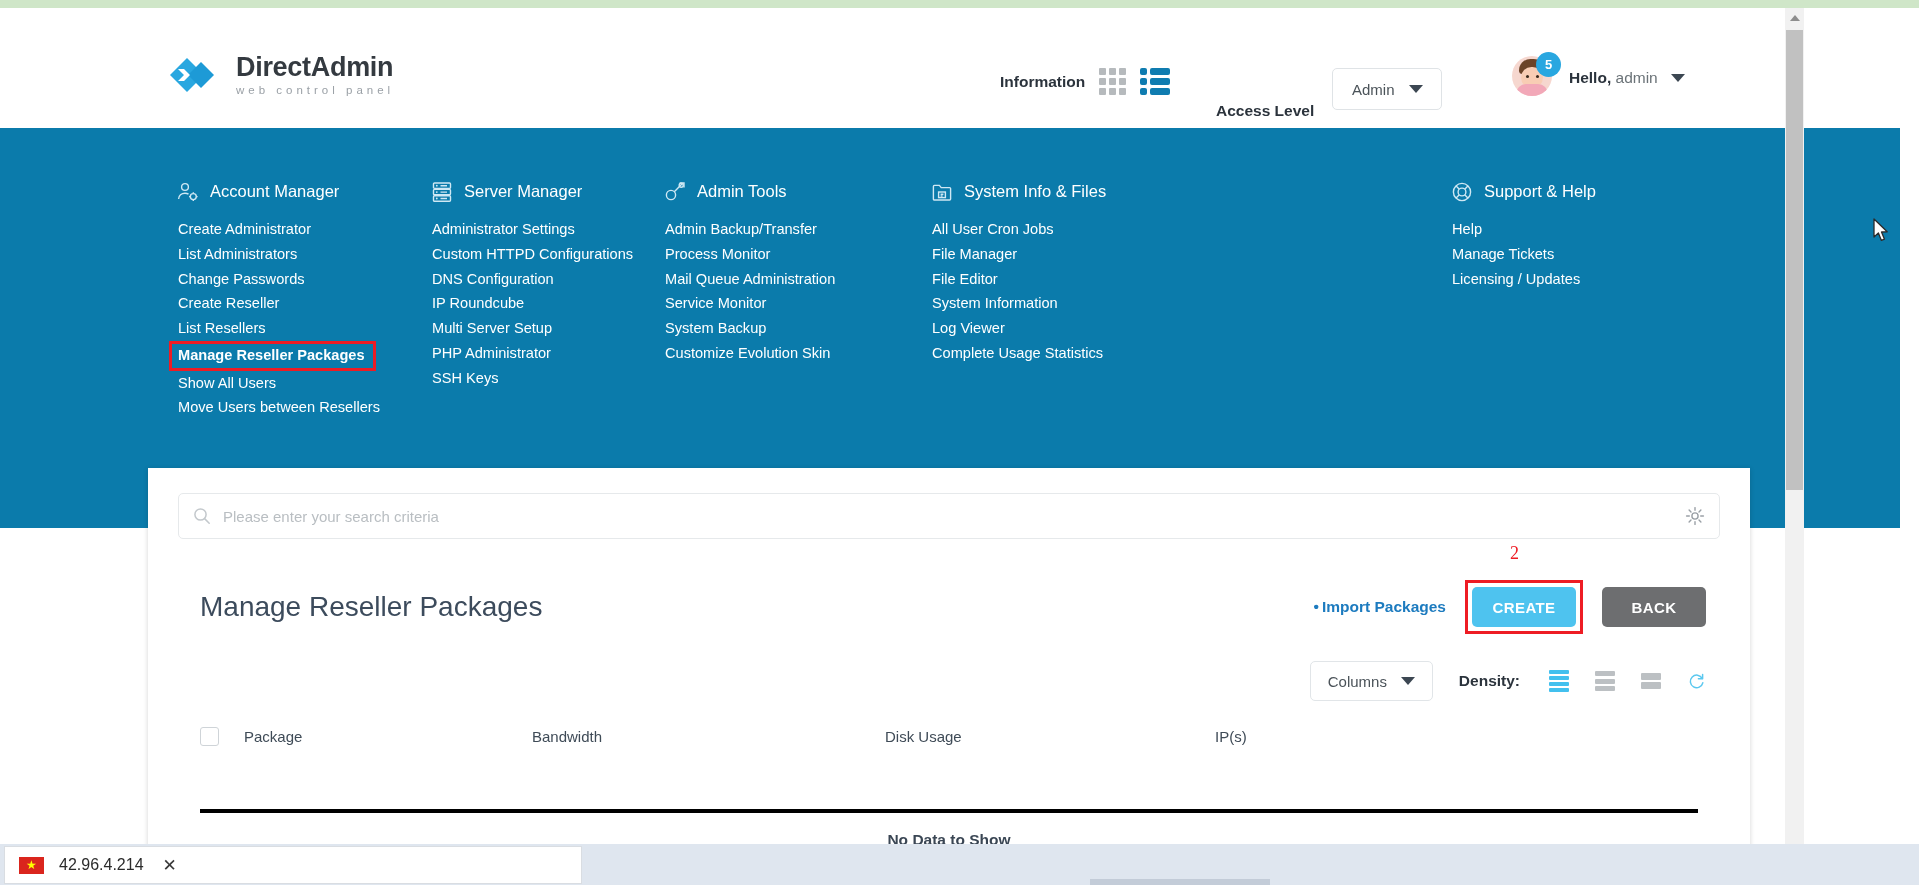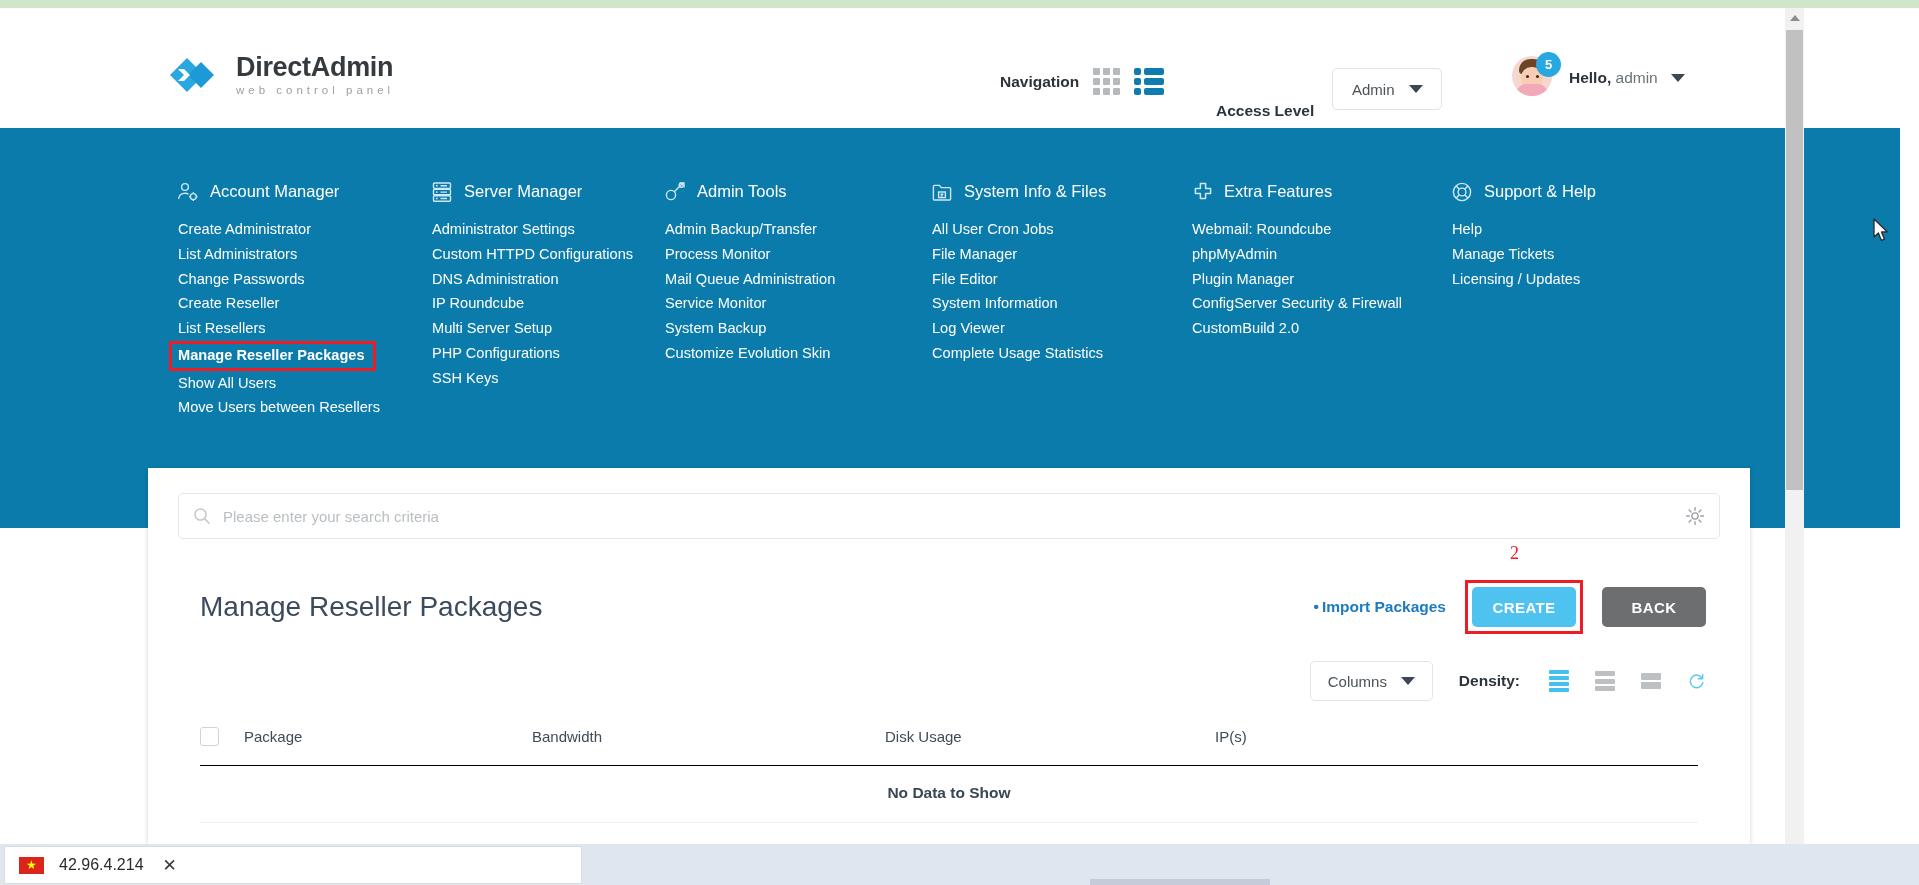--- a/index.html
+++ b/index.html
@@ -122,21 +122,21 @@
   .d-icon i { display:block; width:20px; background:#bcc0c3; border-radius:1px; }
   .d-icon.active i { background:#43c0ee; }
   .d1 i { height:3.5px; } .d2 i { height:5px; } .d3 i { height:7px; }
   .refresh { cursor:pointer; }
 
   .table { margin:26px 52px 0 52px; }
   .thead { display:flex; align-items:center; padding-bottom:19px; }
   .th { font-size:15px; color:#3f4b57; font-weight:normal; }
   .chk { width:19px; height:19px; border:1.5px solid #cfd4d8; border-radius:3px; margin-right:25px; cursor:pointer; flex:none; }
   .th.c-pkg { width:288px; } .th.c-bw { width:353px; } .th.c-disk { width:330px; } .th.c-ip { width:auto; }
-  .tbody { border-top:1px solid #000000; border-bottom:1px solid #eceef0; padding:18px 0 20px 0; }
+  .tbody { border-top:4px solid #000000; border-bottom:1px solid #eceef0; padding:18px 0 20px 0;margin-top:44px; }
   .no-data { text-align:center; font-size:15.5px; font-weight:bold; color:#3a4654; }
 
   
   .scrollbar { position:absolute; right:0; top:8px; width:19px; height:836px; background:#f1f1f1; }
   .sb-btn { width:19px; height:19px; background:#f1f1f1; display:flex; align-items:center; justify-content:center; }
   .sb-up { border-bottom:0; }
   .sb-arrow-up { width:0;height:0;border-left:5px solid transparent;border-right:5px solid transparent;border-bottom:6px solid #8d8d8d; }
   .sb-thumb { position:absolute; top:22px; left:1px; width:17px; height:460px; background:#c1c1c1; border-radius:0; }
 
   
@@ -175,21 +175,21 @@
             <path d="M10 21 L16 21 L22 27 L16 33 L10 33 L16 27 Z" fill="#ffffff"></path>
           </svg>
         </div>
         <div class="logo-text">
           <div class="logo-title"><span>Direct</span><span class="lt-light">Admin</span></div>
           <div class="logo-sub">web control panel</div>
         </div>
       </div>
 
       <div class="nav-group">
-        <div class="nav-label">Navigation</div>
+        <div class="nav-label">Information</div>
         <div class="grid-icon">
           <i></i>
             <i></i>
             <i></i>
             <i></i>
             <i></i>
             <i></i>
             <i></i>
             <i></i>
             <i></i>
@@ -272,24 +272,24 @@
                   <circle cx="6.8" cy="12.1" r="0.9" fill="#cfe8f4" stroke="none"></circle>
                   <circle cx="6.8" cy="18.5" r="0.9" fill="#cfe8f4" stroke="none"></circle>
                   <path d="M10.5 5.7h6.5M10.5 12.1h6.5M10.5 18.5h6.5"></path>
                 </svg>
               </span>
               <span class="col-head-title">Server Manager</span>
             </div>
             <div class="col-items">
               <a>Administrator Settings</a>
               <a>Custom HTTPD Configurations</a>
-              <a>DNS Administration</a>
+              <a>DNS Configuration</a>
               <a>IP Roundcube</a>
               <a>Multi Server Setup</a>
-              <a>PHP Configurations</a>
+              <a>PHP Administrator</a>
               <a>SSH Keys</a>
             </div>
           </div>
           <div class="col" style="left: 663px;">
             <div class="col-head">
               <span class="hicon">
                 <svg width="24" height="24" viewBox="0 0 24 24" fill="none" stroke="#cfe8f4" stroke-width="1.4">
                   <circle cx="8" cy="15" r="4.6"></circle>
                   <path d="M11.3 11.7 L19.2 3.8 M16.6 3 L21 3 L21 7.4"></path>
                   <circle cx="18.2" cy="5.2" r="2"></circle>
@@ -317,37 +317,20 @@
               </span>
               <span class="col-head-title">System Info &amp; Files</span>
             </div>
             <div class="col-items">
               <a>All User Cron Jobs</a>
               <a>File Manager</a>
               <a>File Editor</a>
               <a>System Information</a>
               <a>Log Viewer</a>
               <a>Complete Usage Statistics</a>
-            </div>
-          </div>
-          <div class="col" style="left: 1190px;">
-            <div class="col-head">
-              <span class="hicon">
-                <svg width="26" height="26" viewBox="0 0 26 26" fill="none" stroke="#cfe8f4" stroke-width="1.5" stroke-linejoin="round">
-                  <path d="M10.4 3.4h5.2v5h5v5.2h-5v5h-5.2v-5h-5V8.4h5z"></path>
-                </svg>
-              </span>
-              <span class="col-head-title">Extra Features</span>
-            </div>
-            <div class="col-items">
-              <a>Webmail: Roundcube</a>
-              <a>phpMyAdmin</a>
-              <a>Plugin Manager</a>
-              <a>ConfigServer Security &amp; Firewall</a>
-              <a>CustomBuild 2.0</a>
             </div>
           </div>
           <div class="col" style="left: 1450px;">
             <div class="col-head">
               <span class="hicon">
                 <svg width="24" height="24" viewBox="0 0 24 24" fill="none" stroke="#cfe8f4" stroke-width="1.4">
                   <circle cx="12" cy="12" r="8.6"></circle>
                   <circle cx="12" cy="12" r="3.9"></circle>
                   <path d="M6.1 6.1 L9.3 9.3 M17.9 6.1 L14.7 9.3 M6.1 17.9 L9.3 14.7 M17.9 17.9 L14.7 14.7"></path>
                 </svg>

